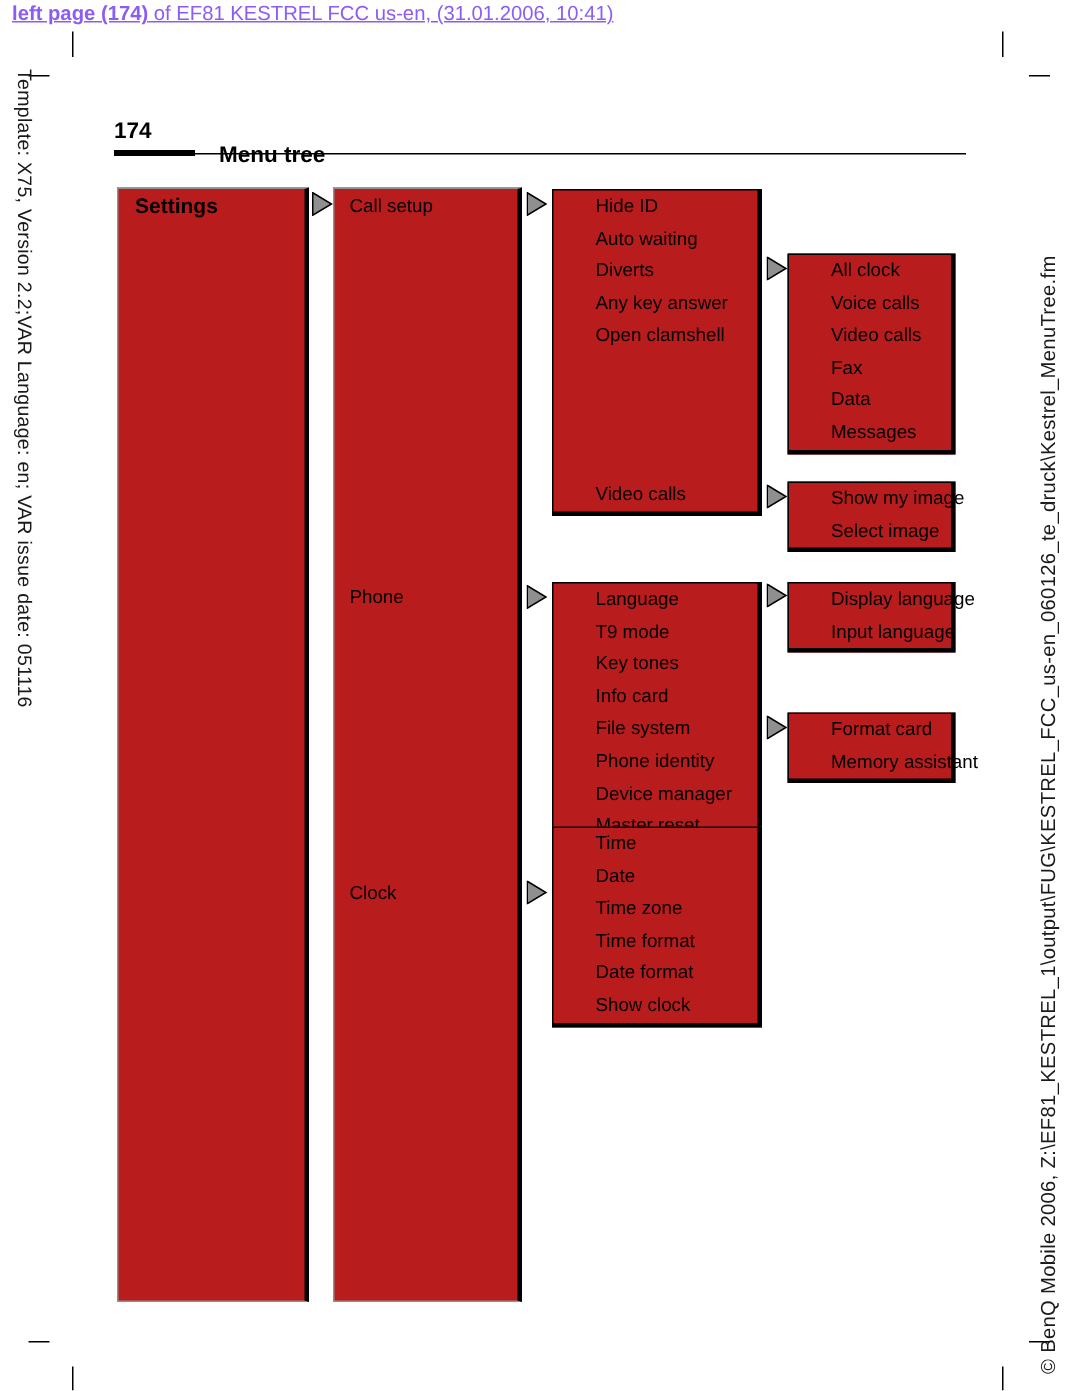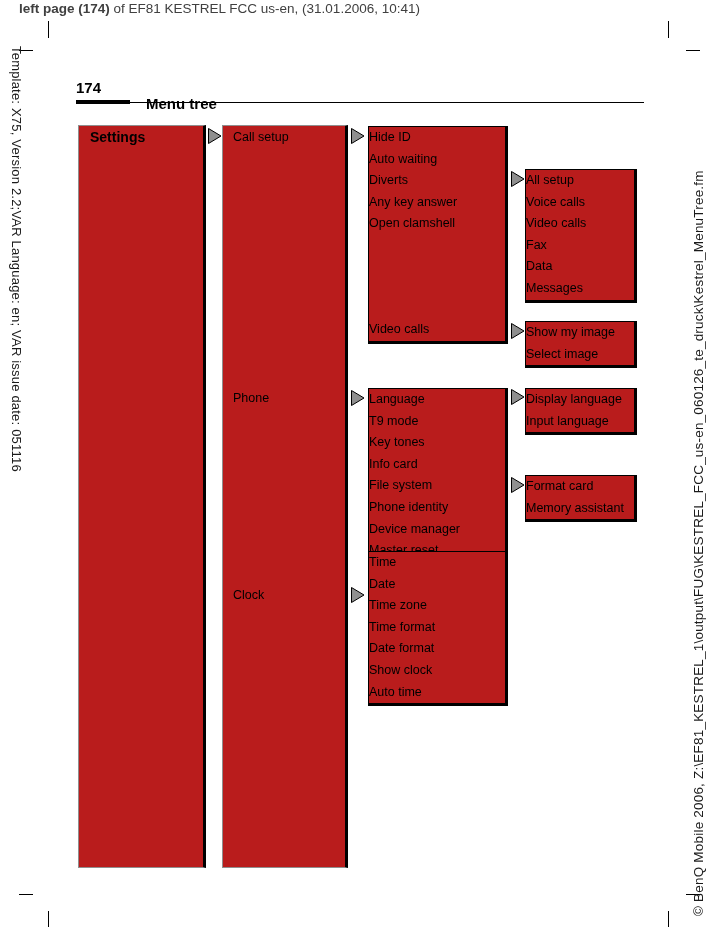--- a/index.html
+++ b/index.html
@@ -2,21 +2,21 @@
 <html><head>
 <meta charset="utf-8">
 <style>
   * { margin:0; padding:0; box-sizing:border-box; }
   html,body { width:719px; height:927px; background:#ffffff; }
   body { position:relative; overflow:hidden; font-family:"Liberation Sans", sans-serif; color:#000; }
 
   .abs { position:absolute; }
 
   
-  .top-note { left:19px; top:1px; font-size:13.5px; color:#404040; white-space:nowrap; }
+  .top-note { left:8px; top:1px; font-size:13.5px; color:#8b5cf6; white-space:nowrap;text-decoration:underline; }
   .top-note .b { font-weight:bold; }
 
   
   .crop { background:#000; }
 
   
   .margin-note { font-size:13px; color:#1a1a1a; white-space:nowrap; letter-spacing:0.2px; }
   .margin-left  { left:24px; top:46px;  transform:rotate(90deg);  transform-origin:0 0; }
   .margin-right { left:691px; top:916px; transform:rotate(-90deg); transform-origin:0 0; font-size:13.5px; }
 
@@ -33,21 +33,21 @@
   .menu-box { border:1px solid #000; border-right:3px solid #000; border-bottom:3px solid #000; }
 
   .col1 { left:78px;  top:125px; width:128px; height:743px; }
   .col2 { left:222px; top:125px; width:126px; height:743px; }
   .col3 { left:368px; width:140px; }
   .col4 { left:525px; width:112px; }
 
   .root-label { position:absolute; left:11px; top:3px; font-size:14px; font-weight:bold; line-height:16px; }
   .l2-label   { position:absolute; left:10px; font-size:12.5px; line-height:16px; }
 
-  .item { font-size:12.5px; line-height:21.6px; padding-left:0; white-space:nowrap; }
+  .item { font-size:12.5px; line-height:21.6px; padding-left:0; white-space:nowrap;margin-left:28px; }
   .item-abs { position:absolute; left:0; width:100%; }
 
   .arrow-svg { display:block; }
 </style>
 </head>
 <body>
 
 <div class="abs top-note"><span class="b">left page (174)</span><span> of EF81 KESTREL FCC us-en, (31.01.2006, 10:41)</span></div>
 
 <div class="abs crop" style="left:48px;top:21px;width:1px;height:17px;"></div>
@@ -109,21 +109,21 @@
     <polygon points="0.5,0.5 13,8 0.5,15.5" fill="#8f8f8f" stroke="#000" stroke-width="1"></polygon>
   </svg>
 <svg class="abs arrow-svg" style="left:511px;top:389px;" width="14" height="16">
     <polygon points="0.5,0.5 13,8 0.5,15.5" fill="#8f8f8f" stroke="#000" stroke-width="1"></polygon>
   </svg>
 <svg class="abs arrow-svg" style="left:511px;top:477px;" width="14" height="16">
     <polygon points="0.5,0.5 13,8 0.5,15.5" fill="#8f8f8f" stroke="#000" stroke-width="1"></polygon>
   </svg>
 
 <div class="abs gbox menu-box col4" style="top:169px;">
-  <div class="item">All setup</div>
+  <div class="item">All clock</div>
   <div class="item">Voice calls</div>
   <div class="item">Video calls</div>
   <div class="item">Fax</div>
   <div class="item">Data</div>
   <div class="item">Messages</div>
 </div>
 
 <div class="abs gbox menu-box col4" style="top:321px;">
   <div class="item">Show my image</div>
   <div class="item">Select image</div>
@@ -150,14 +150,13 @@
   <div class="item">Memory assistant</div>
 </div>
 
 <div class="abs gbox menu-box col3" style="top:551px;">
   <div class="item">Time</div>
   <div class="item">Date</div>
   <div class="item">Time zone</div>
   <div class="item">Time format</div>
   <div class="item">Date format</div>
   <div class="item">Show clock</div>
-  <div class="item">Auto time</div>
 </div>
 
 </body></html>

